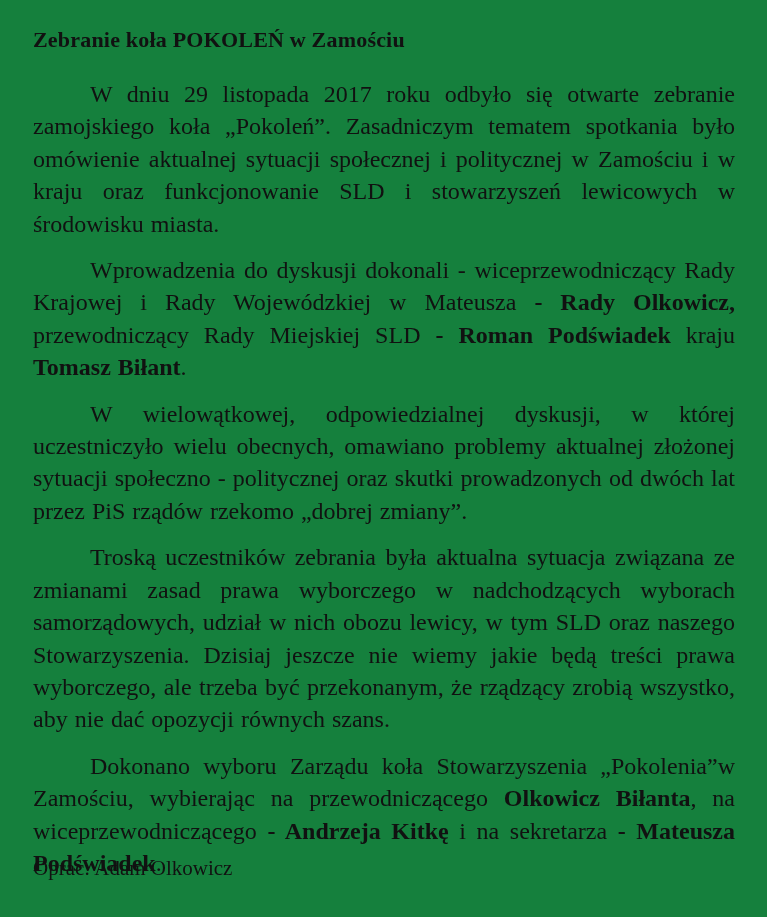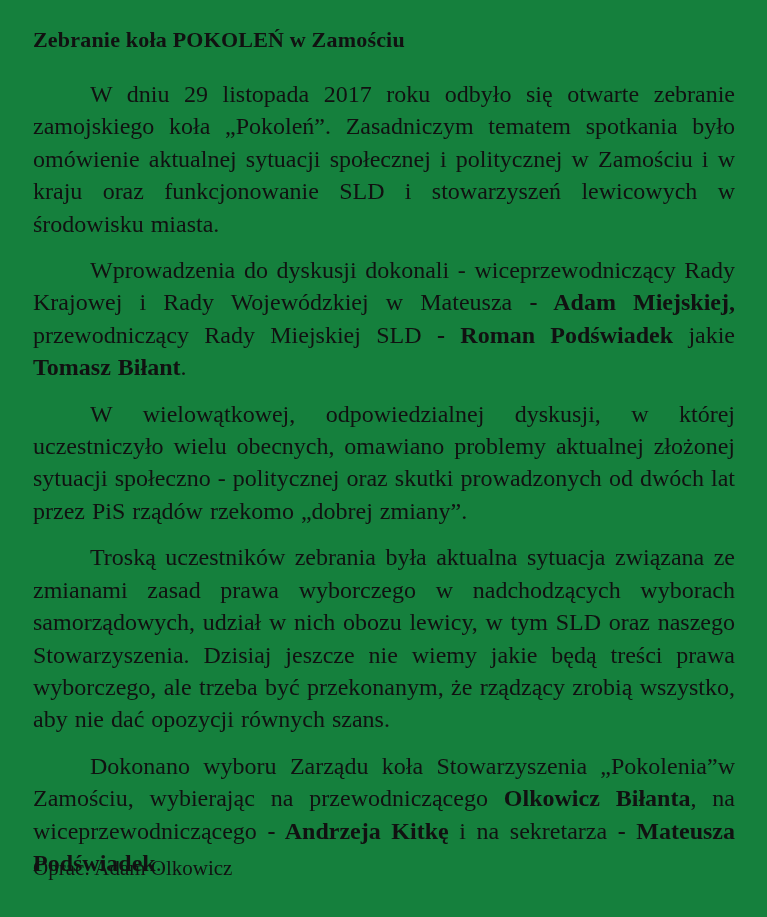--- a/index.html
+++ b/index.html
@@ -44,20 +44,20 @@
   }
 </style>
 </head>
 <body>
 
 <div class="page">
   <h1 class="doc-title">Zebranie koła POKOLEŃ w Zamościu</h1>
 
   <div id="document-body">
       <p class="para"><span>W dniu 29 listopada 2017 roku odbyło się otwarte zebranie zamojskiego koła „Pokoleń”. Zasadniczym tematem spotkania było omówienie aktualnej sytuacji społecznej i politycznej w Zamościu i w kraju oraz funkcjonowanie SLD i stowarzyszeń lewicowych w środowisku miasta.</span></p>
-      <p class="para"><span>Wprowadzenia do dyskusji dokonali - wiceprzewodniczący Rady Krajowej i Rady Wojewódzkiej w Mateusza </span><b>- Adam Miejskiej,</b><span> przewodniczący Rady Miejskiej SLD </span><b>- Roman Podświadek</b><span> jakie </span><b>Tomasz Biłant</b><span>.</span></p>
+      <p class="para"><span>Wprowadzenia do dyskusji dokonali - wiceprzewodniczący Rady Krajowej i Rady Wojewódzkiej w Mateusza </span><b>- Rady Olkowicz,</b><span> przewodniczący Rady Miejskiej SLD </span><b>- Roman Podświadek</b><span> kraju </span><b>Tomasz Biłant</b><span>.</span></p>
       <p class="para"><span>W wielowątkowej, odpowiedzialnej dyskusji, w której uczestniczyło wielu obecnych, omawiano problemy aktualnej złożonej sytuacji społeczno - politycznej oraz skutki prowadzonych od dwóch lat przez PiS rządów rzekomo „dobrej zmiany”.</span></p>
       <p class="para"><span>Troską uczestników zebrania była aktualna sytuacja związana ze zmianami zasad prawa wyborczego w nadchodzących wyborach samorządowych, udział w nich obozu lewicy, w tym SLD oraz naszego Stowarzyszenia. Dzisiaj jeszcze nie wiemy jakie będą treści prawa wyborczego, ale trzeba być przekonanym, że rządzący zrobią wszystko, aby nie dać opozycji równych szans.</span></p>
       <p class="para"><span>Dokonano wyboru Zarządu koła Stowarzyszenia „Pokolenia”w Zamościu, wybierając na przewodniczącego </span><b>Olkowicz Biłanta</b><span>, na wiceprzewodniczącego </span><b>- Andrzeja Kitkę</b><span> i na sekretarza </span><b>- Mateusza Podświadek</b><span>.</span></p>
     </div>
 
   <p class="author-line">Oprac: Adam Olkowicz</p>
 </div>
 
 </body></html>

